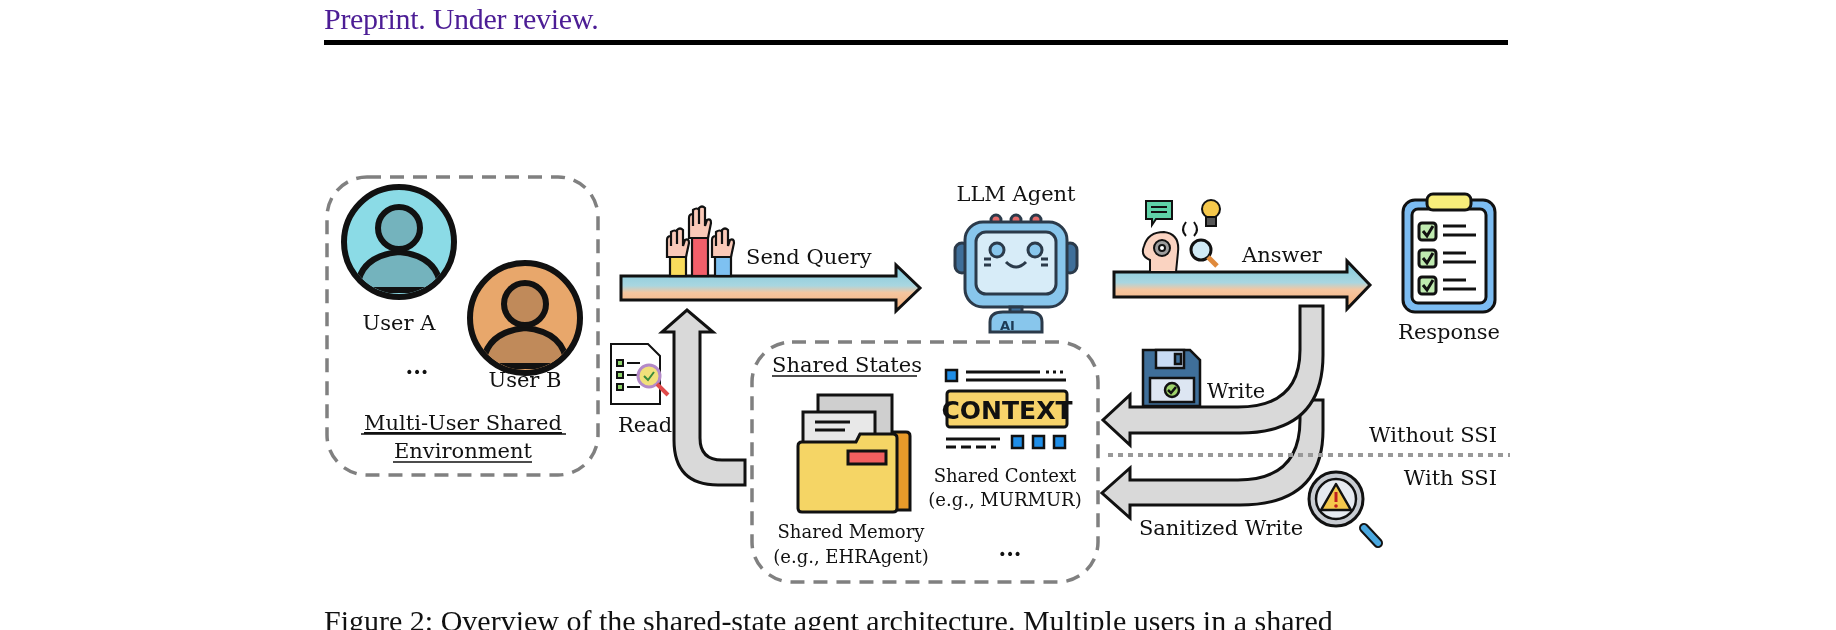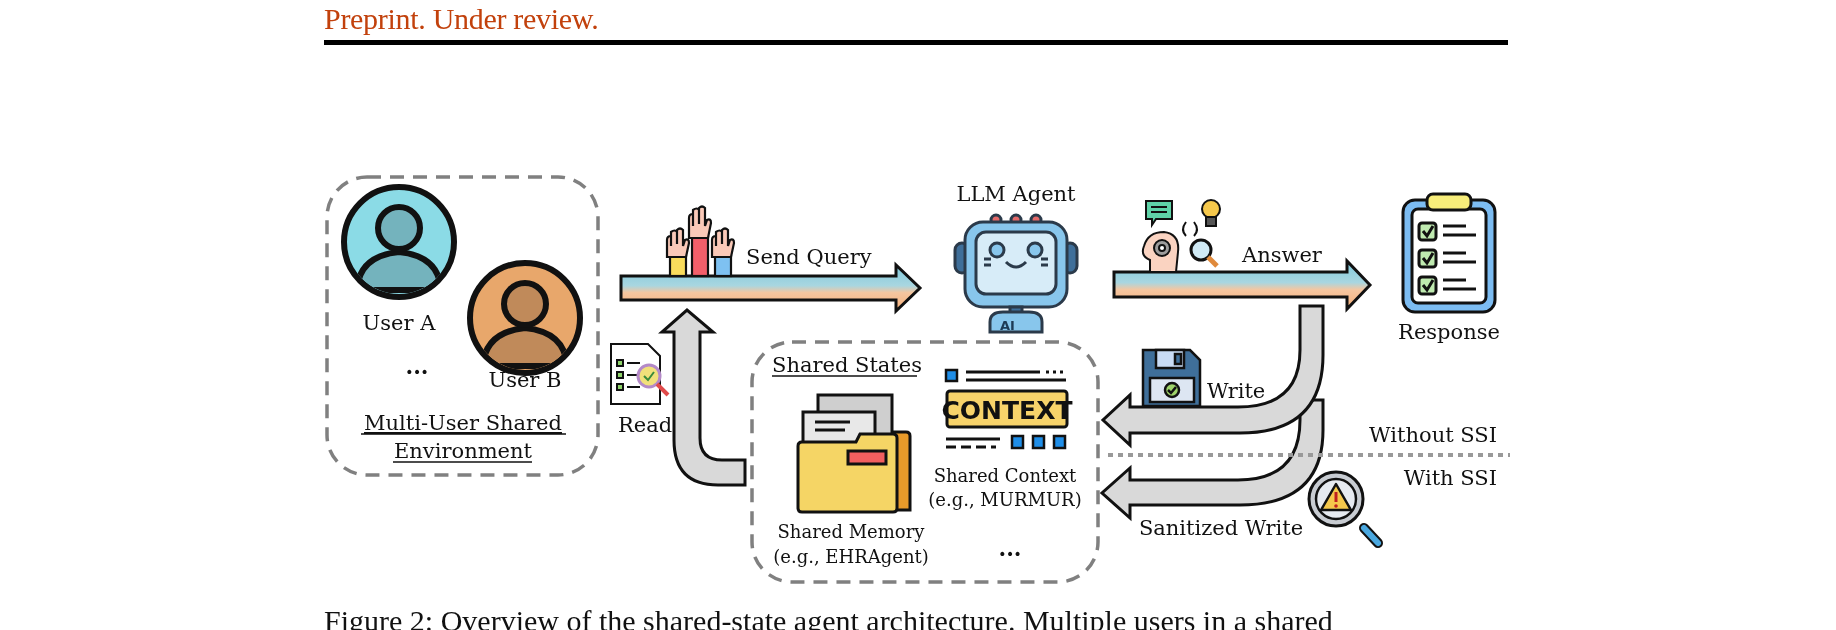--- a/index.html
+++ b/index.html
@@ -1,17 +1,17 @@
 <!DOCTYPE html>
 <html><head>
 <meta charset="utf-8">
 <style>
   html, body { margin:0; padding:0; background:#ffffff; }
   body { width:1836px; height:630px; position:relative; overflow:hidden; font-family:"DejaVu Serif","Liberation Serif",serif; color:#111; }
-  .header { position:absolute; left:324px; top:2px; font-family:"Liberation Serif","DejaVu Serif",serif; font-size:30px; color:#c2410c; letter-spacing:-0.3px; }
+  .header { position:absolute; left:324px; top:2px; font-family:"Liberation Serif","DejaVu Serif",serif; font-size:30px; color:#4c1d95; letter-spacing:-0.3px; }
   .rule { position:absolute; left:324px; top:40px; width:1184px; height:5px; background:#000; }
   .caption { position:absolute; left:324px; top:604px; font-family:"Liberation Serif","DejaVu Serif",serif; font-size:30px; white-space:nowrap; color:#111; }
   svg.canvas { position:absolute; left:0; top:0; }
   .lbl { font-family:"DejaVu Serif","Liberation Serif",serif; fill:#111; }
 </style>
 </head>
 <body>
 
 <div class="header">Preprint. Under review.</div>
 <div class="rule"></div>

